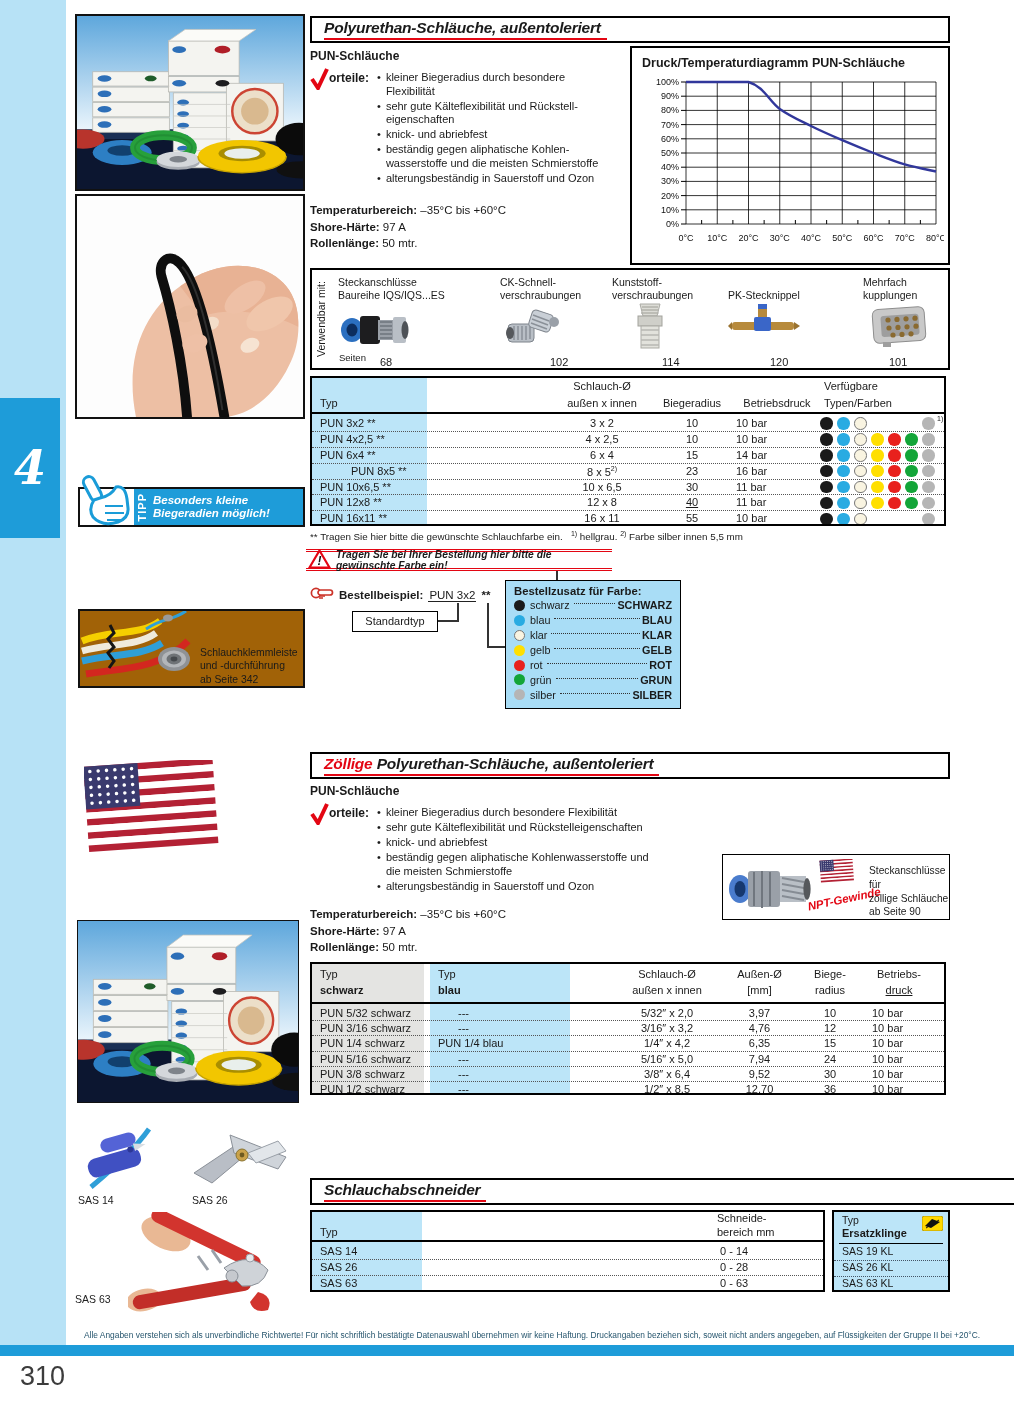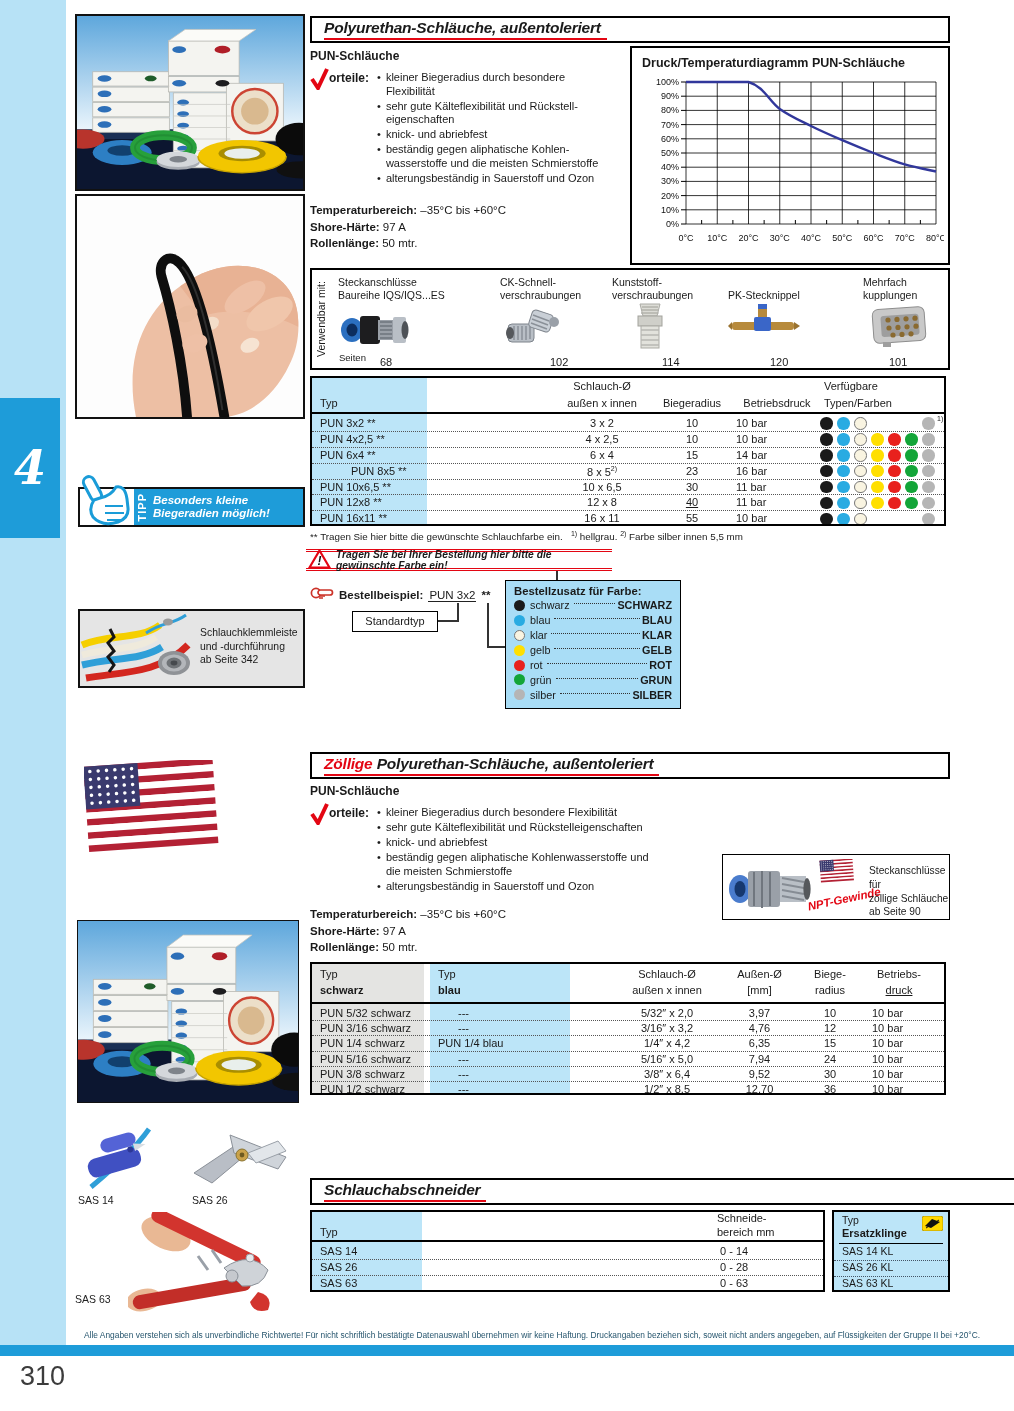--- a/index.html
+++ b/index.html
@@ -22,21 +22,21 @@
   .photo1{left:75px;top:14px;width:230px;height:177px;}
   .photo2{left:75px;top:194px;width:230px;height:225px;}
   .photo3{left:77px;top:920px;width:222px;height:183px;border-width:1.5px;}
   .tipp-box{left:78px;top:487px;width:227px;height:40px;border:2px solid #111;background:#fff;display:flex;}
   .tipp-thumbwrap{width:54px;position:relative;overflow:visible;}
   .tipp-thumbwrap svg{position:absolute;left:1px;top:-17px;}
   .tipp-blue{flex:1;background:#1e9cd9;display:flex;align-items:center;color:#fff;}
   .tipp-vert{writing-mode:vertical-rl;transform:rotate(180deg);font-weight:bold;font-size:11px;
     letter-spacing:1px;margin:0 1px 0 2px;}
   .tipp-lines{font-style:italic;font-weight:bold;font-size:11.5px;line-height:13.5px;padding-left:4px;}
-  .klemm-box{left:78px;top:609px;width:227px;height:79px;border:2px solid #111;background:#e5e5e5;display:flex;overflow:hidden;}
+  .klemm-box{left:78px;top:609px;width:227px;height:79px;border:2px solid #111;background:#a16207;display:flex;overflow:hidden;align-items:flex-end;}
   .klemm-text{font-size:10.4px;line-height:13.5px;padding-top:15px;}
   .flag-wrap{left:84px;top:760px;width:136px;height:95px;}
   .sas-img{overflow:visible;}
   .sas14-img{left:75px;top:1127px;width:92px;height:64px;}
   .sas26-img{left:190px;top:1127px;width:104px;height:64px;}
   .sas63-img{left:128px;top:1212px;width:178px;height:112px;}
   .sas-label{font-size:10.5px;color:#222;}
   .sas14-label{left:78px;top:1194px;} .sas26-label{left:192px;top:1194px;} .sas63-label{left:75px;top:1293px;}
 
   
@@ -1119,19 +1119,19 @@
   <div class="abs ersatz">
     <span class="ers-l1">Typ</span>
     <span class="ers-l2">Ersatzklinge</span>
     <span class="ers-icon" id="bladeIcon"><svg width="21" height="15" viewBox="0 0 21 15">
           <rect width="21" height="15" rx="2.5" fill="#ffd800" stroke="#b89a00"></rect>
           <polygon points="3,10 10,3 18,6 9,12" fill="#111"></polygon>
           <path d="M4,12 l13,-8" stroke="#111" stroke-width="1"></path>
         </svg></span>
     <div class="ers-line"></div>
     <div class="ers-rows" id="ersRows">
-        <div class="ers-row">SAS 14 KL</div>
+        <div class="ers-row">SAS 19 KL</div>
         <div class="ers-row">SAS 26 KL</div>
         <div class="ers-row">SAS 63 KL</div>
       </div>
   </div>
 
 </div>
 
 </body></html>

